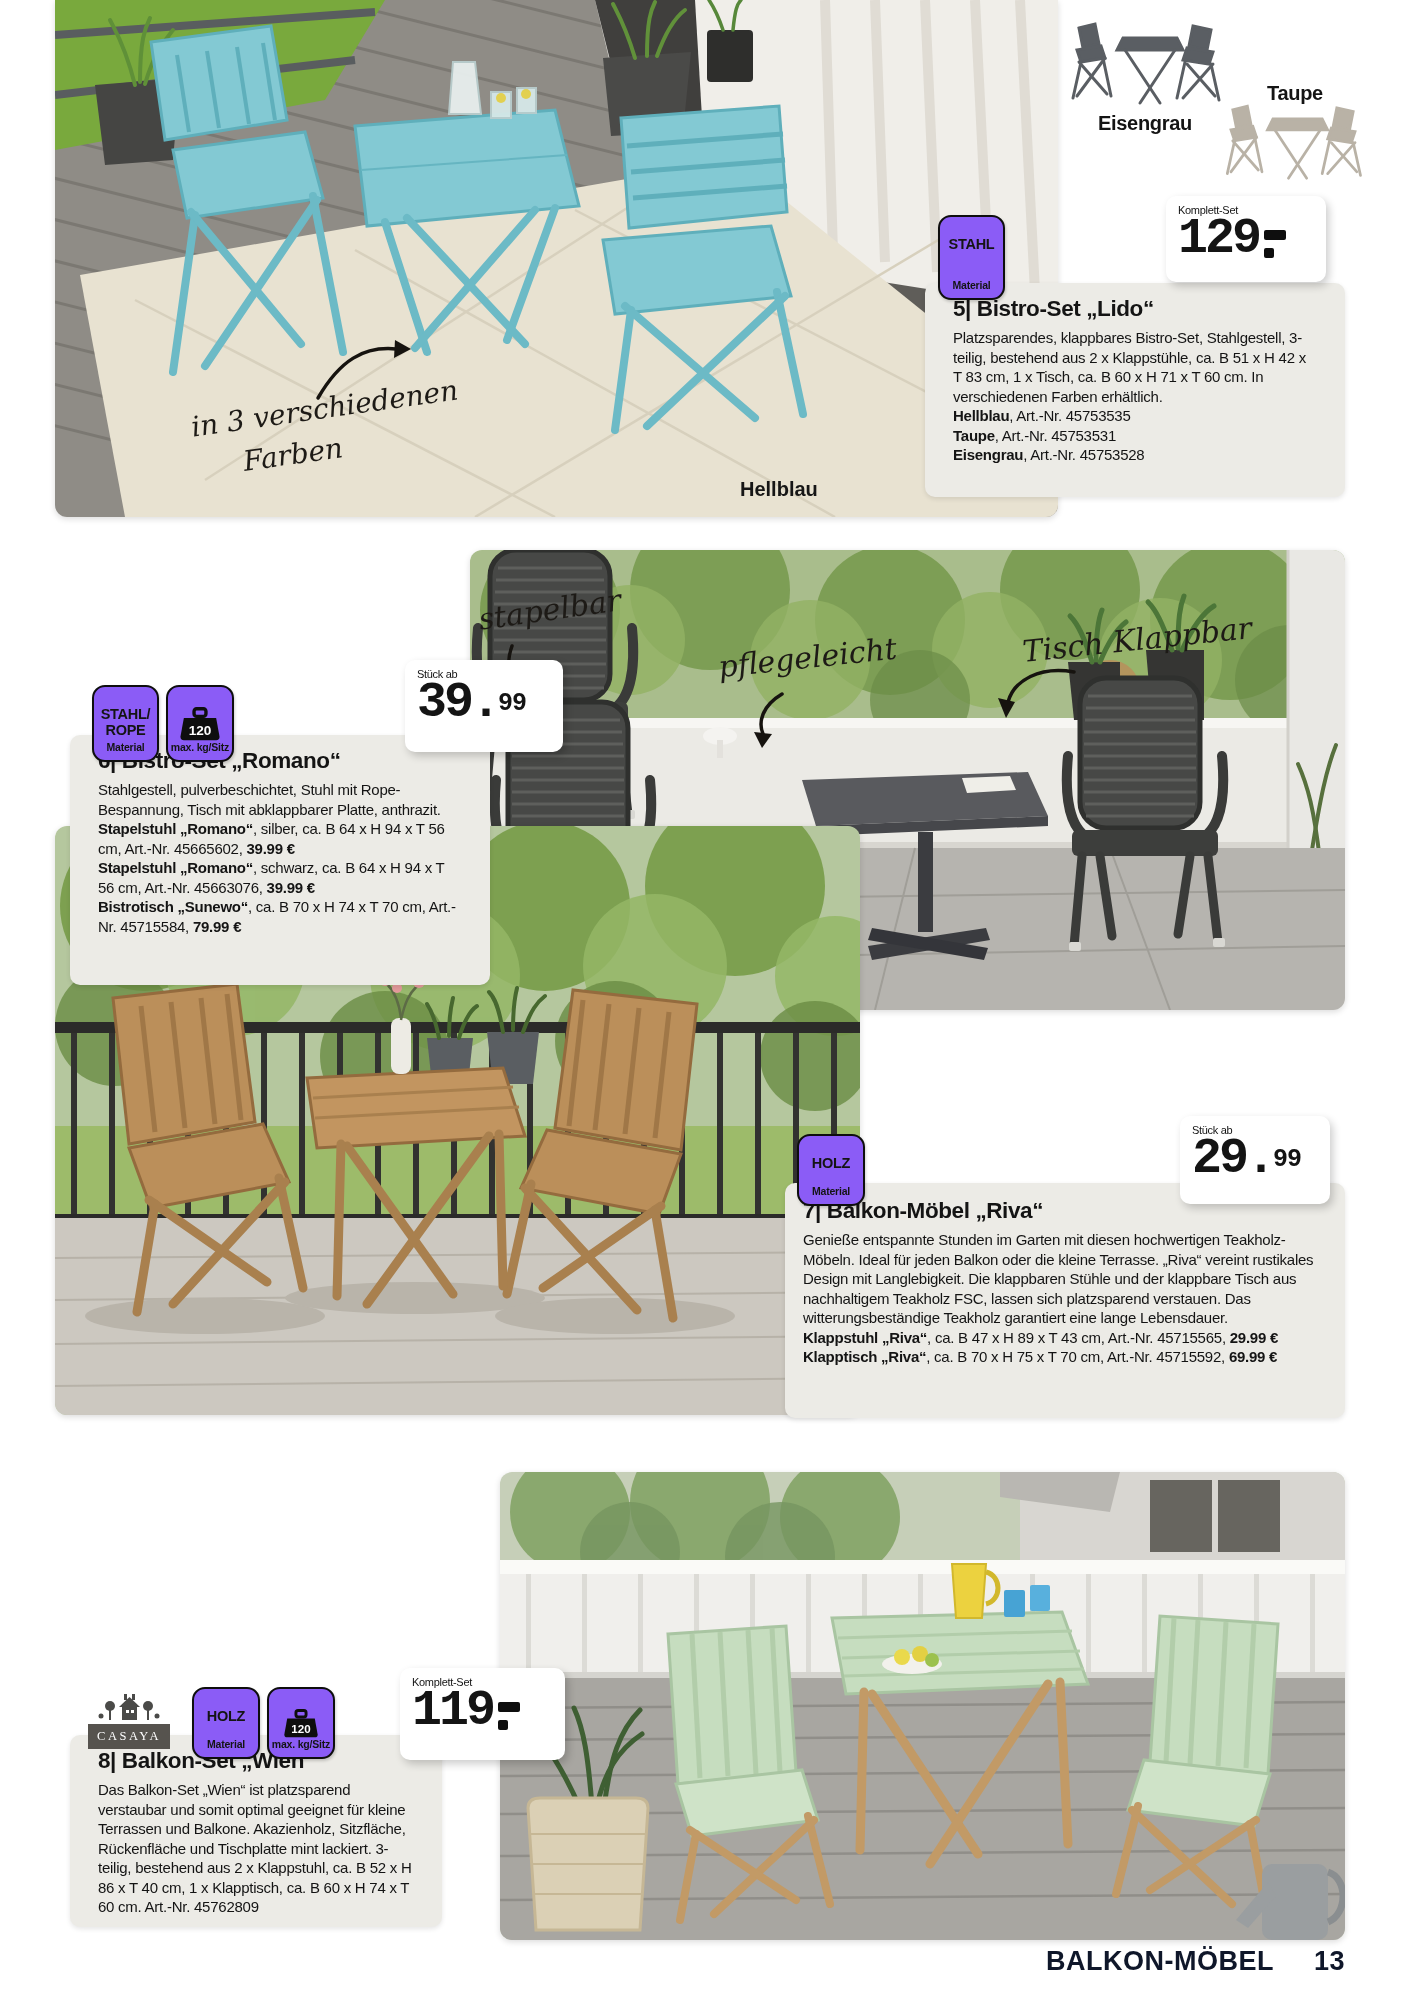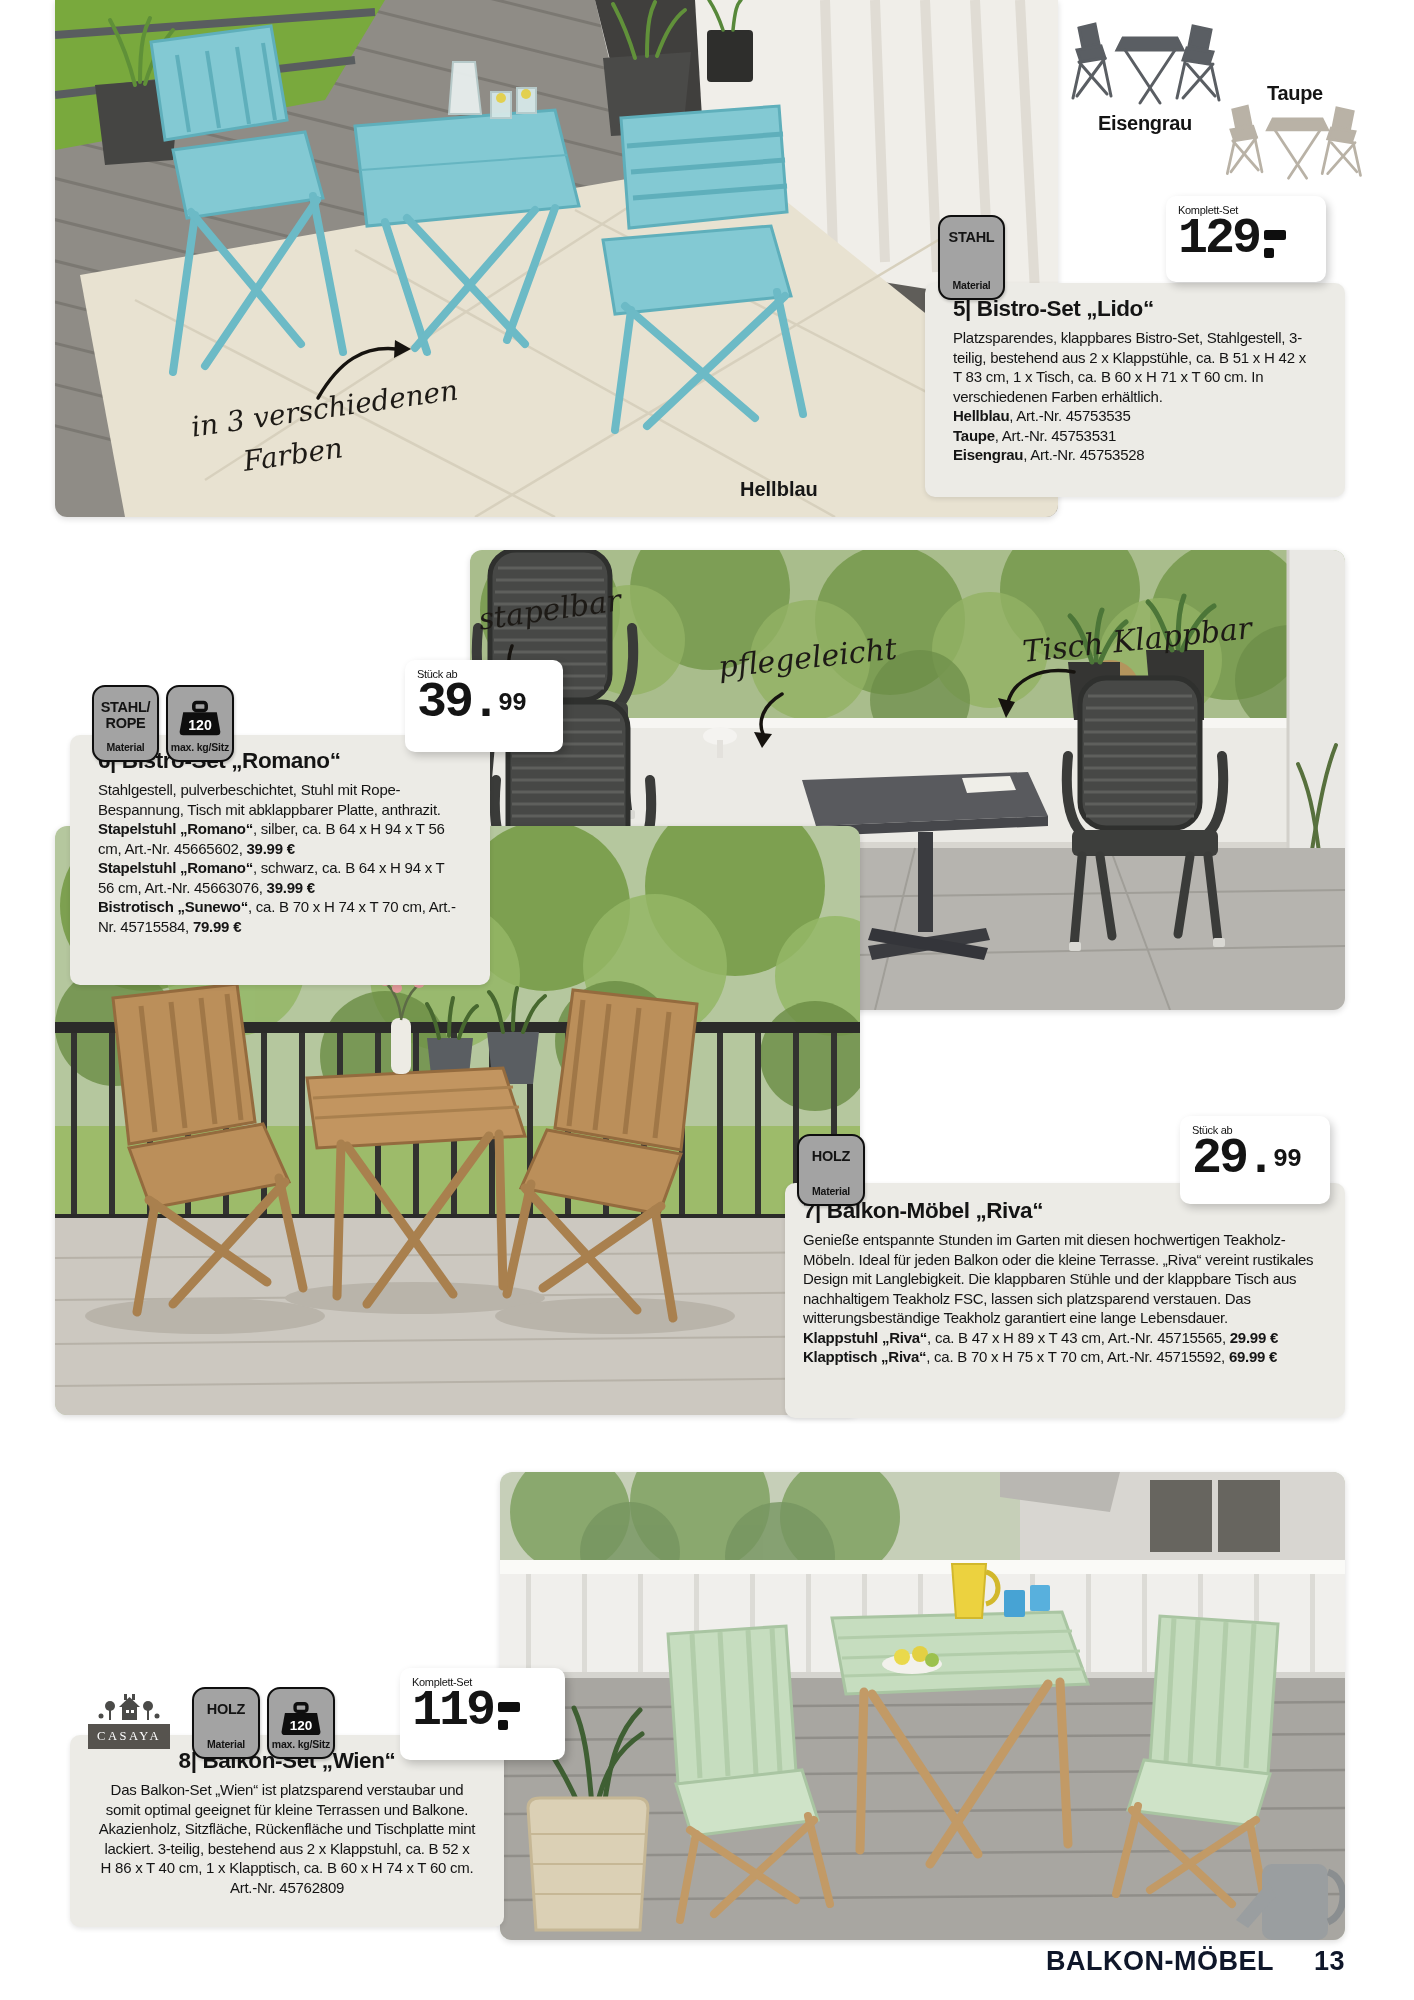--- a/index.html
+++ b/index.html
@@ -11,23 +11,23 @@
 
   
   .info-card{position:absolute;background:#ecebe6;border-radius:10px;z-index:2;
              padding:13px 28px;box-sizing:border-box;box-shadow:0 2px 5px rgba(0,0,0,.10);}
   .info-title{font-weight:800;font-size:22.5px;letter-spacing:-0.4px;margin:0 0 6px 0;}
   .info-text{font-size:15px;line-height:1.30;letter-spacing:-0.25px;}
   .info-text p{margin:0;}
   .info-text b{font-weight:700;}
 
   
-  .badge{position:absolute;background:#a3a3a3;border:2.5px solid #0e0e0e;border-radius:13px;
+  .badge{position:absolute;background:#8b5cf6;border:2.5px solid #0e0e0e;border-radius:13px;
          z-index:3;display:flex;flex-direction:column;align-items:center;
-         justify-content:space-between;padding:13px 2px 7px;box-sizing:border-box;
+         justify-content:space-between;padding:20px 2px 7px;box-sizing:border-box;
          box-shadow:1px 2px 3px rgba(0,0,0,.18);}
   .badge-value{font-weight:800;font-size:14.5px;line-height:1.1;letter-spacing:-0.3px;text-align:center;}
   .badge-sub{font-weight:700;font-size:10.5px;letter-spacing:-0.2px;}
   .badge svg{display:block;}
 
   
   .price-card{position:absolute;background:#fff;border-radius:10px;z-index:3;
               padding:8px 12px 6px;box-sizing:border-box;
               box-shadow:3px 4px 8px rgba(0,0,0,.20);}
   .price-tag{font-weight:400;font-size:11px;letter-spacing:-0.3px;}
@@ -663,21 +663,21 @@
     <div class="price-tag">Komplett-Set</div>
     <div class="price-row">
       <span class="price-main">119</span>
       <span class="dotdash">
           <i class="dd-dash"></i>
           <i class="dd-dot"></i>
         </span>
     </div>
   </div>
 
-  <div class="info-card" style="left:70px;top:1735px;width:434px;height:192px;text-align:center;">
+  <div class="info-card" style="left:70px;top:1735px;width:372px;height:192px;">
     <div class="info-title">8| Balkon-Set „Wien“</div>
     <div class="info-text">
       <p class="info-desc">Das Balkon-Set „Wien“ ist platzsparend verstaubar und somit optimal geeignet für kleine Terrassen und Balkone. Akazienholz, Sitzfläche, Rückenfläche und Tischplatte mint lackiert. 3-teilig, bestehend aus 2 x Klappstuhl, ca. B 52 x H 86 x T 40 cm, 1 x Klapptisch, ca. B 60 x H 74 x T 60 cm. Art.-Nr. 45762809</p>
     </div>
   </div>
 
   <div class="footer">
     <span>BALKON-MÖBEL</span>
     <span>13</span>
   </div>

